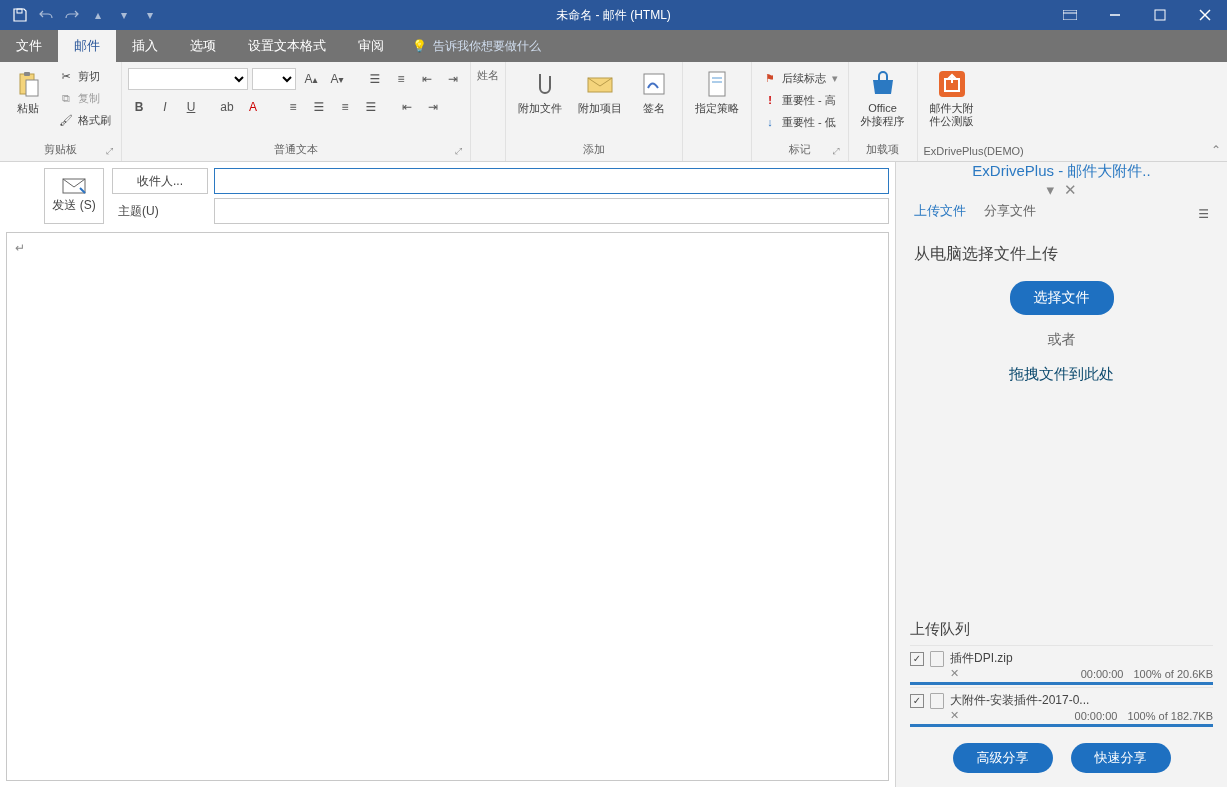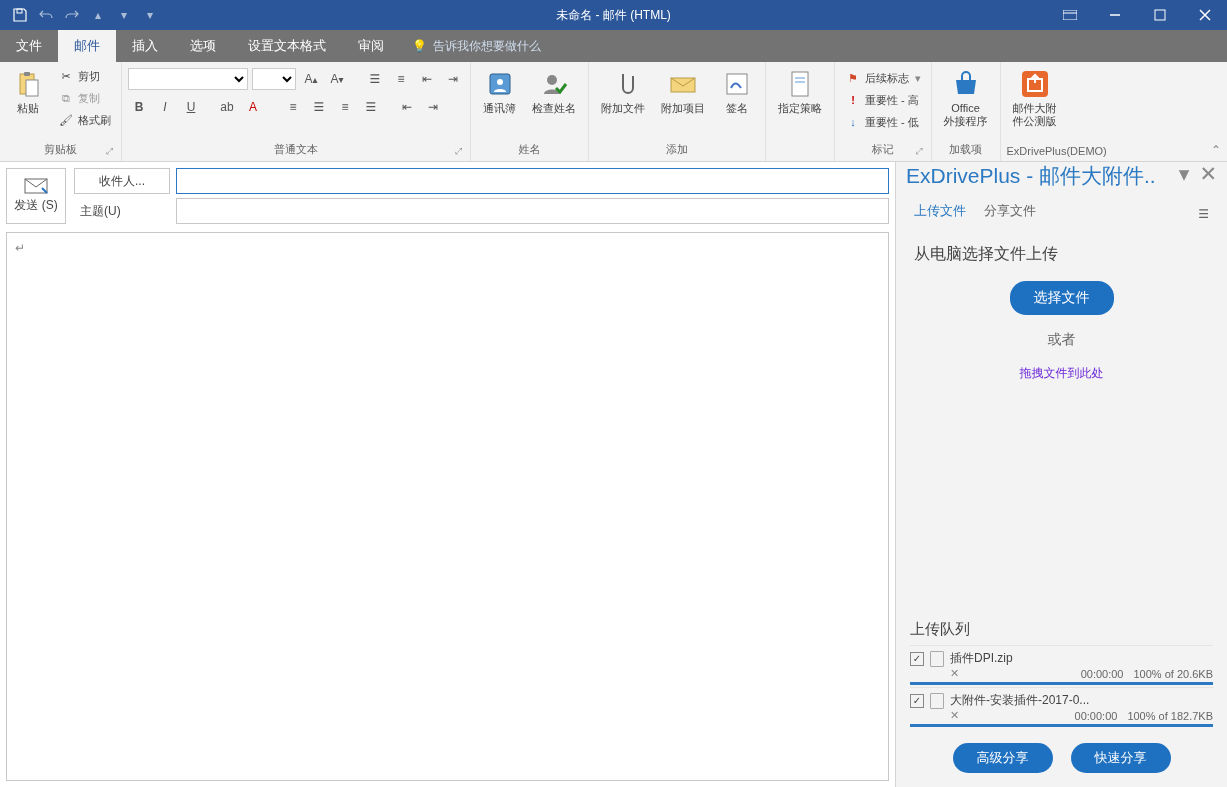--- a/index.html
+++ b/index.html
@@ -38,43 +38,43 @@
 .font-select { width: 120px; height: 22px; border: 1px solid #ccc; background: #fff; }
 .size-select { width: 44px; height: 22px; border: 1px solid #ccc; background: #fff; }
 .fmt-btn { width: 22px; height: 22px; display: flex; align-items: center; justify-content: center; cursor: pointer; color: #555; }
 
 .collapse-ribbon { position: absolute; right: 6px; bottom: 4px; color: #888; cursor: pointer; }
 
 
 .compose-wrap { display: flex; height: calc(100% - 162px); }
 .compose-left { flex: 1; display: flex; flex-direction: column; padding: 6px; }
 .header-grid { display: flex; }
-.send-cell { width: 60px; border: 1px solid #c8c8c8; display: flex; flex-direction: column; align-items: center; justify-content: center; gap: 4px; padding: 8px 4px; cursor: pointer; }
+.send-cell { width: 60px; border: 1px solid #c8c8c8; display: flex; flex-direction: column; align-items: center; justify-content: center; gap: 4px; padding: 8px 4px; cursor: pointer; margin-left: 38px; }
 .send-label { font-size: 12px; color: #444; text-align: center; line-height: 1.3; }
 .fields { flex: 1; display: flex; flex-direction: column; gap: 4px; padding-left: 8px; }
 .field-row { display: flex; align-items: center; gap: 6px; }
 .field-btn { width: 96px; height: 26px; border: 1px solid #c8c8c8; background: #fff; font-size: 12px; color: #444; cursor: pointer; }
 .field-label { width: 96px; font-size: 12px; color: #444; padding-left: 6px; }
 .field-input { flex: 1; height: 26px; border: 1px solid #c8c8c8; padding: 0 6px; font-size: 12px; outline: none; }
 .body-area { flex: 1; border: 1px solid #c8c8c8; margin-top: 8px; padding: 8px; }
 .body-cursor { color: #888; }
 
 
 .sidepanel { width: 332px; border-left: 1px solid #d4d4d4; background: #f3f3f3; display: flex; flex-direction: column; }
-.sp-title { height: 34px; display: flex; align-items: flex-start; justify-content: space-between; padding: 0 10px; color: #2b79c2; font-size: 21px; }
+.sp-title { height: 34px; display: flex; align-items: center; justify-content: space-between; padding: 0 10px; color: #2b79c2; font-size: 15px; flex-direction: column; }
 .sp-title-right { display: flex; gap: 10px; color: #888; }
 .sp-tabs { display: flex; gap: 18px; padding: 6px 18px 0 18px; align-items: center; }
 .sp-tab { font-size: 13px; color: #2b79c2; padding-bottom: 6px; cursor: pointer; }
 .sp-tab.inactive { color: #666; }
 .sp-menu { margin-left: auto; color: #666; cursor: pointer; }
 .sp-content { padding: 18px; display: flex; flex-direction: column; align-items: center; gap: 16px; }
 .sp-heading { font-size: 16px; color: #444; align-self: flex-start; }
 .pill-btn { background: #1e70c1; color: #fff; border: none; border-radius: 16px; padding: 8px 24px; font-size: 14px; cursor: pointer; }
 .sp-or { color: #666; font-size: 14px; }
-.sp-drag { color: #6d28d9; font-size: 12px; }
+.sp-drag { color: #0c4a6e; font-size: 15px; }
 
 .queue-section { margin-top: auto; padding: 10px 14px 0 14px; }
 .queue-title { font-size: 15px; color: #444; margin-bottom: 6px; }
 .queue-item { border-top: 1px solid #e4e4e4; padding: 4px 0 2px 0; }
 .qi-row1 { display: flex; align-items: center; gap: 6px; font-size: 12px; color: #444; }
 .qi-check { width: 14px; height: 14px; border: 1px solid #888; display: flex; align-items: center; justify-content: center; font-size: 10px; }
 .qi-file-icon { width: 14px; height: 16px; border: 1px solid #aaa; border-radius: 1px; position: relative; }
 .qi-row2 { display: flex; align-items: center; gap: 10px; font-size: 11px; color: #666; padding-left: 40px; }
 .qi-close { cursor: pointer; color: #888; }
 .qi-row2 span:nth-child(2) { margin-left: auto; }
@@ -211,42 +211,20 @@
         <div style="width:6px"></div>
         <div class="fmt-btn">⇤</div>
         <div class="fmt-btn">⇥</div>
       </div>
     </div>
     <div class="rgroup-label">普通文本</div>
     <div class="dlg-launch">⤢</div>
   </div>
 
   <div class="rgroup">
-    <div class="rgroup-body">
-      <div class="big-btn">
-        <div class="icon-lg">
-            <svg width="28" height="28">
-              <rect x="4" y="4" width="20" height="20" fill="#5b9bd5" stroke="#2e5f8a" rx="2"></rect>
-              <circle cx="14" cy="12" r="3" fill="#fff"></circle>
-              <path d="M8 22c0-4 12-4 12 0" fill="#fff"></path>
-            </svg>
-          </div>
-        <div class="big-btn-label">通讯簿</div>
-      </div>
-      <div class="big-btn">
-        <div class="icon-lg">
-            <svg width="28" height="28">
-              <circle cx="12" cy="10" r="5" fill="#888"></circle>
-              <path d="M4 24c0-6 16-6 16 0" fill="#888"></path>
-              <path d="M16 18l4 4 6-8" stroke="#2a8a2a" stroke-width="3" fill="none"></path>
-            </svg>
-          </div>
-        <div class="big-btn-label">检查姓名</div>
-      </div>
-    </div>
     <div class="rgroup-label">姓名</div>
   </div>
 
   <div class="rgroup">
     <div class="rgroup-body">
       <div class="big-btn">
         <div class="icon-lg">
             <svg width="24" height="28" viewBox="0 0 24 28">
               <path d="M12 4v14a5 5 0 0010 0V6" fill="none" stroke="#666" stroke-width="2"></path>
             </svg>

